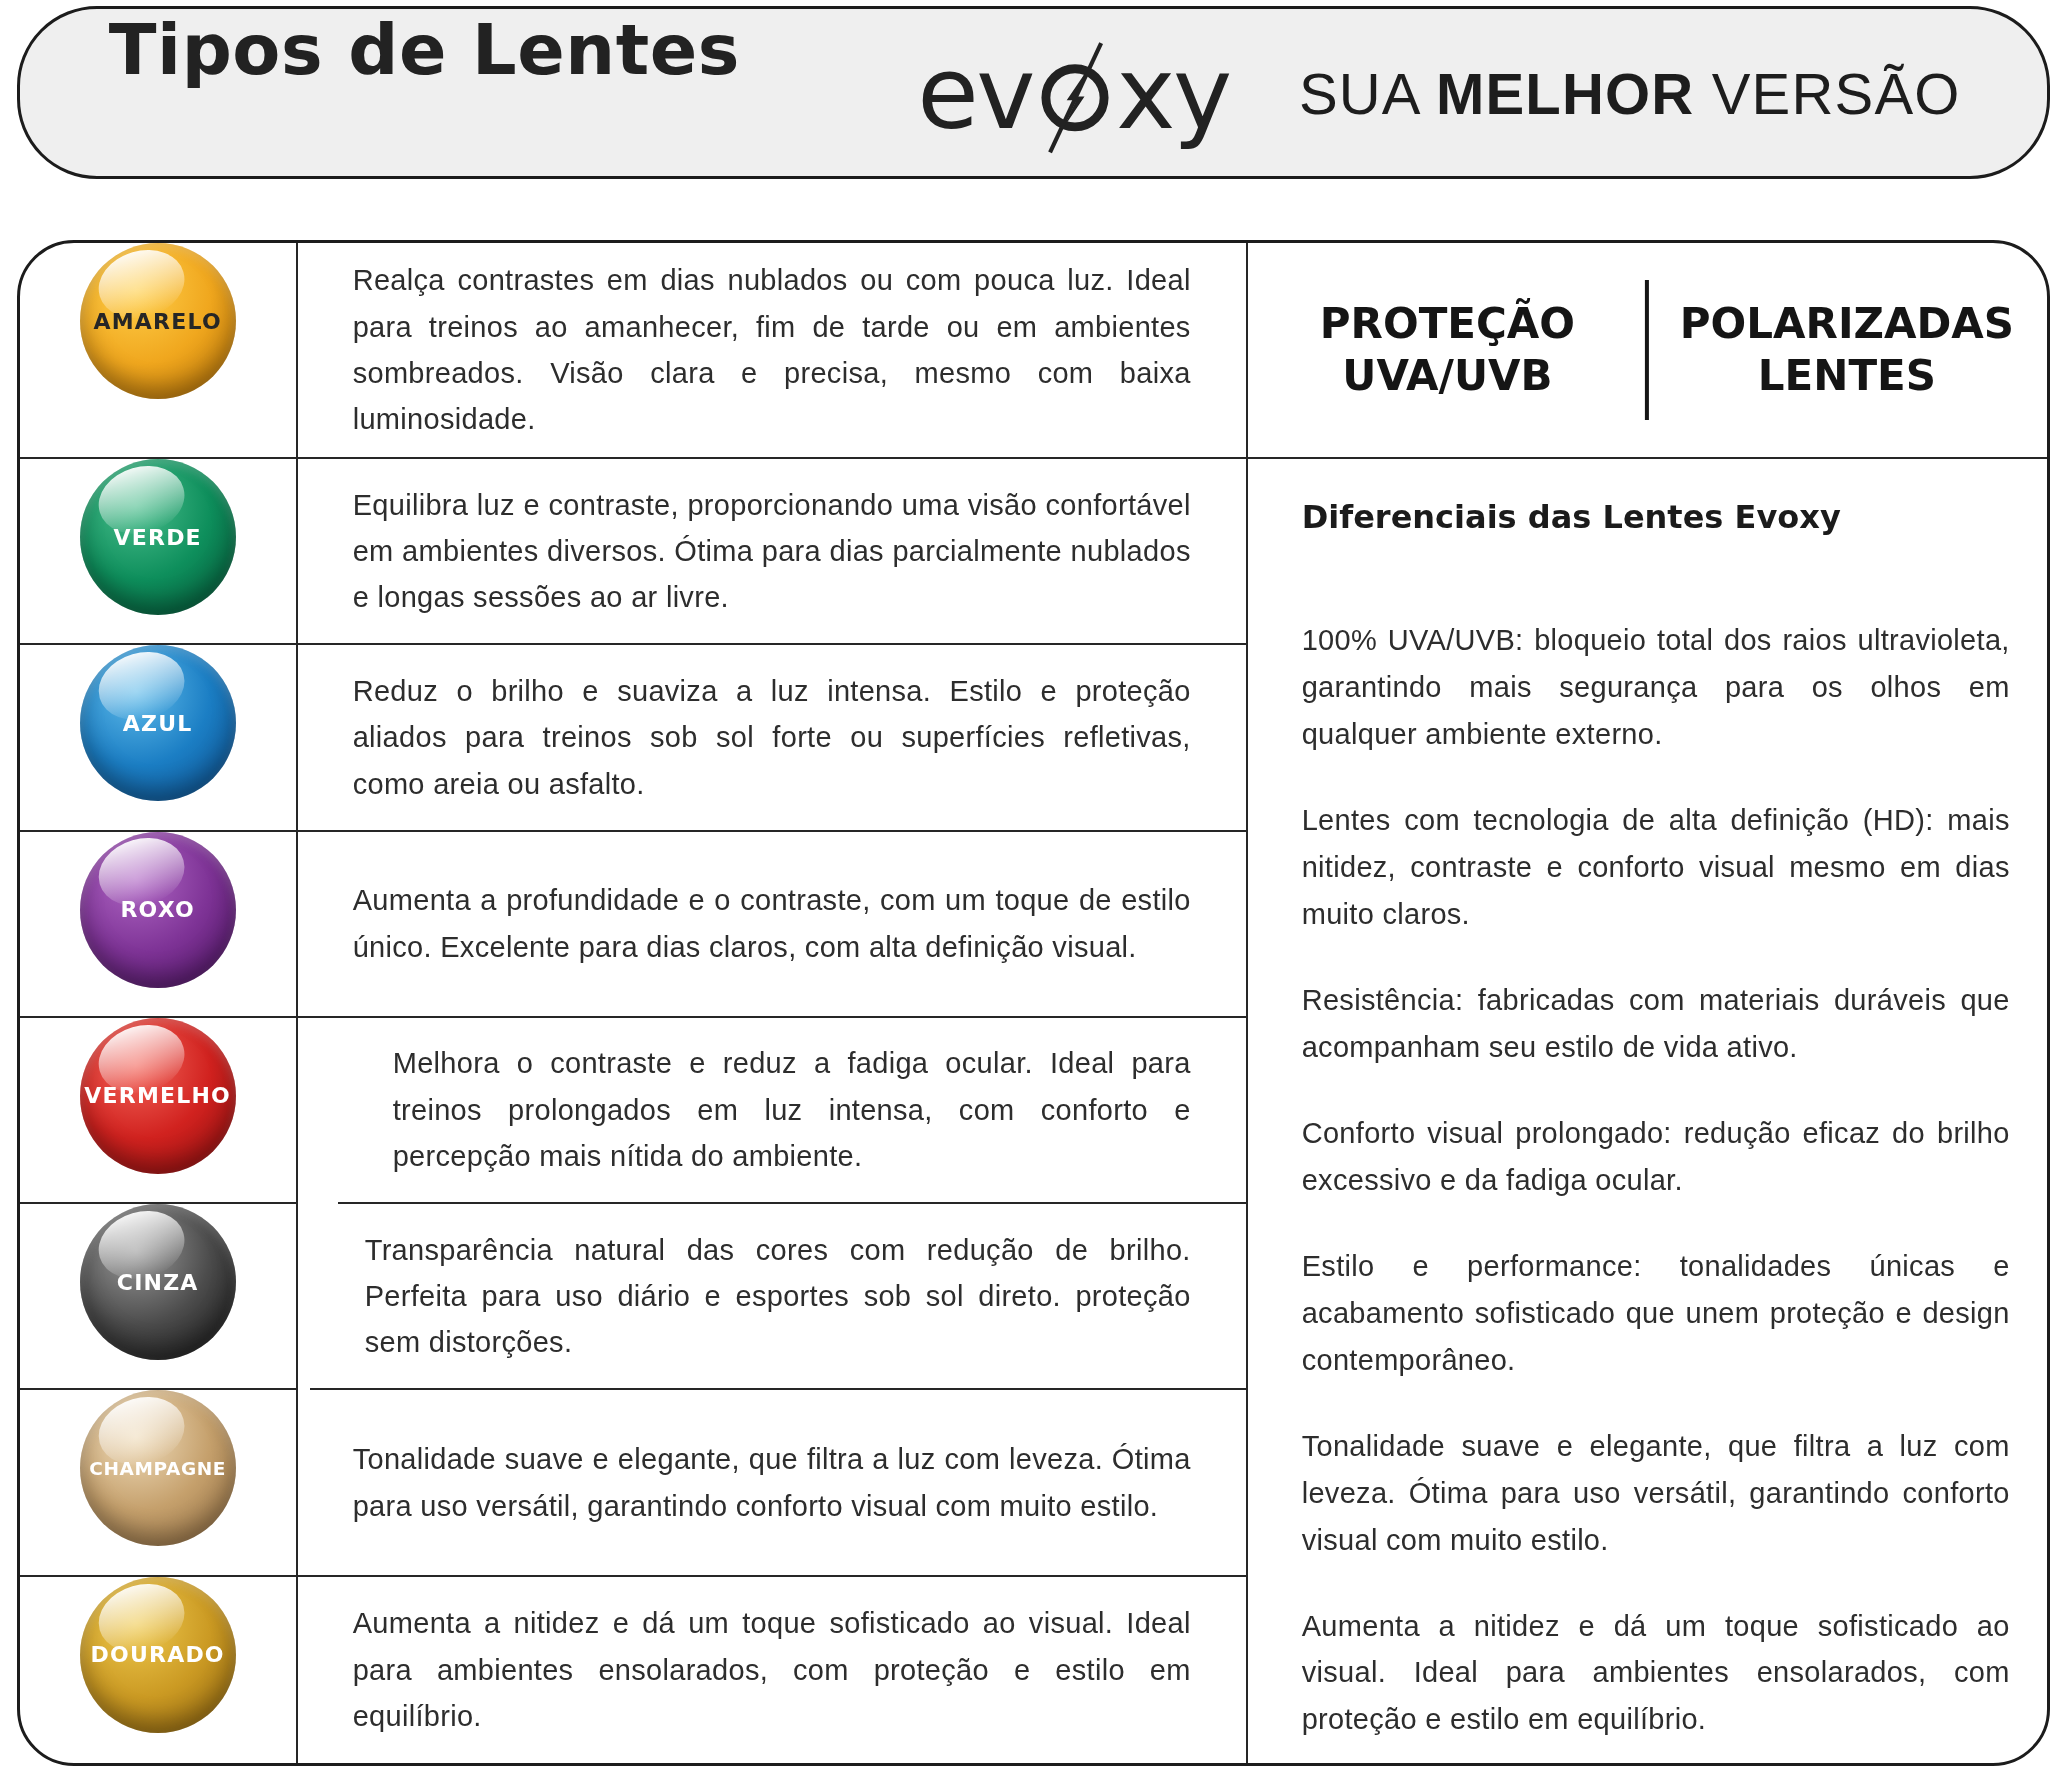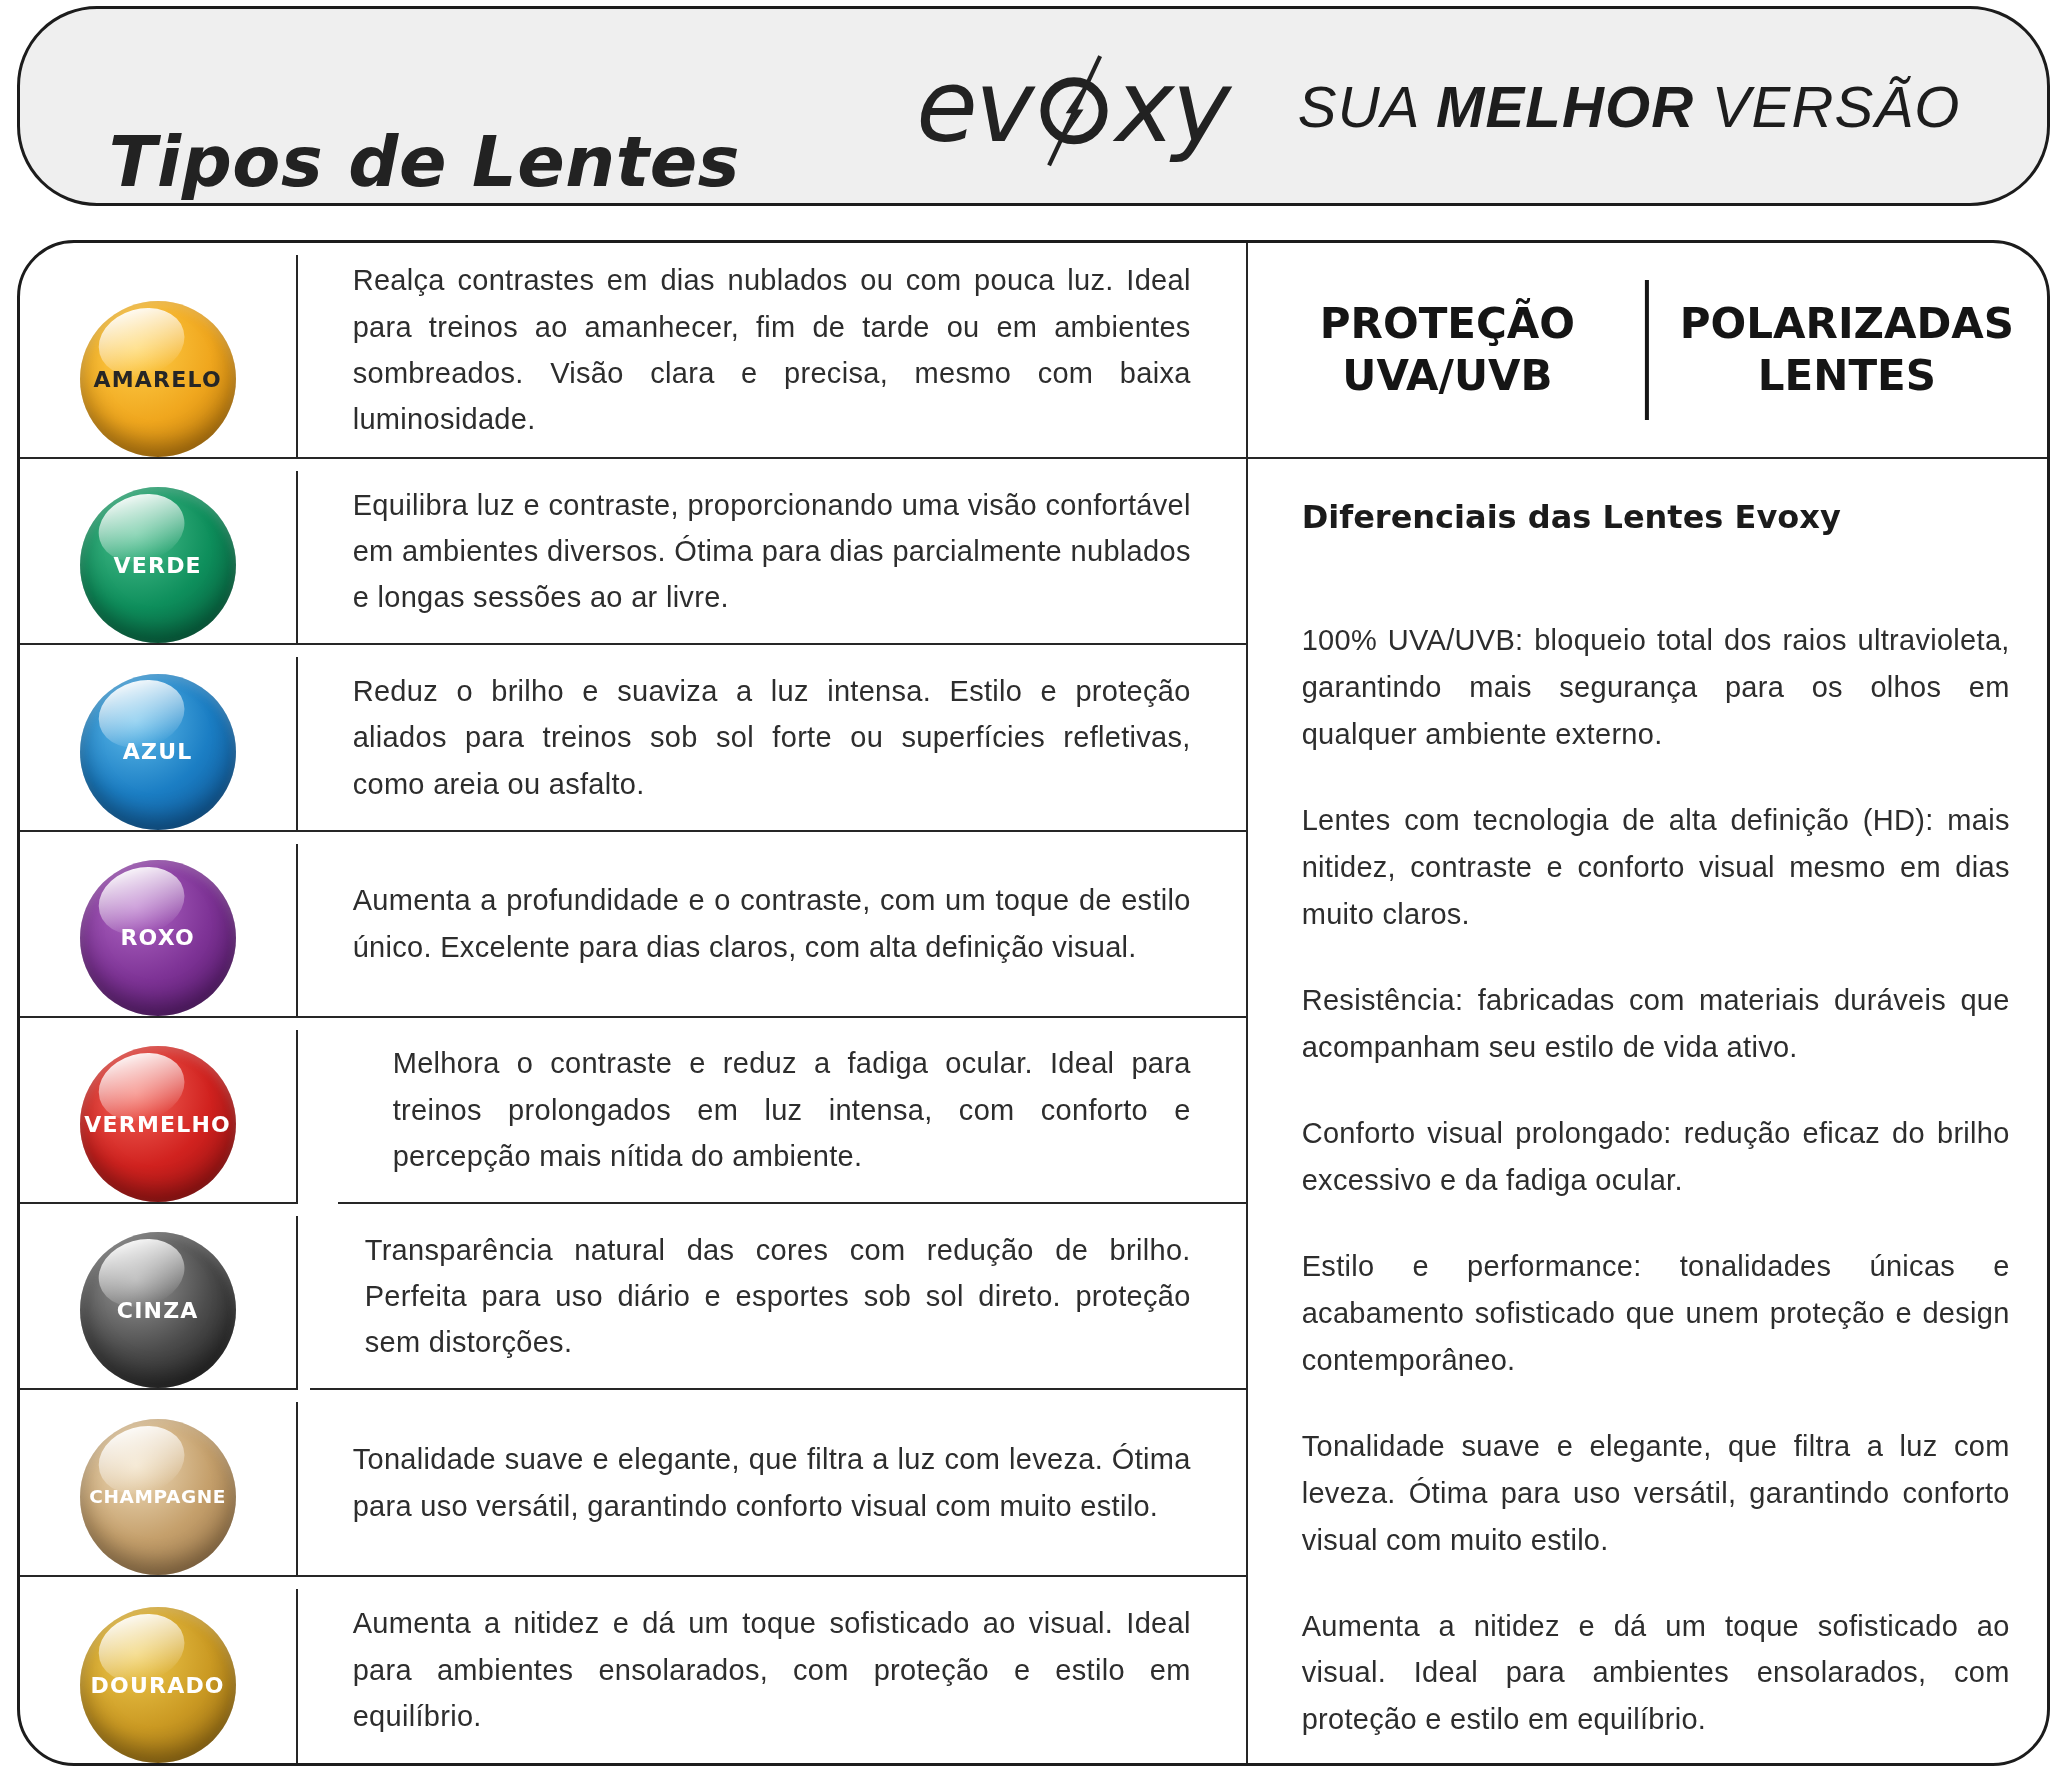--- a/index.html
+++ b/index.html
@@ -1,23 +1,23 @@
 <!DOCTYPE html>
 <html style="font-size:9.5px"><head>
 <meta charset="utf-8">
 <style>
   * { box-sizing: border-box; margin: 0; padding: 0; }
   html, body { width: 2066px; height: 1770px; background: #ffffff; }
   body { font-family: "Liberation Sans", sans-serif; color: #2d2d2d; position: relative; }
 
   
   .header-pill {
-    position: absolute; left: 16.7px; top: 6px; width: 2033px; height: 200px;
+    position: absolute; left: 16.7px; top: 6px; width: 2033px; height: 173px;
     background: #efefef; border: 3px solid #1c1c1c; border-radius: 80px;
-    display: flex; align-items: flex-end; font-style: italic;
+    display: flex; align-items: flex-start;
   }
   .page-title {
     margin-left: 89px; font-family: "DejaVu Sans", sans-serif;
     font-size: 70px; font-weight: bold; color: #222; letter-spacing: 0.6px;
   }
   .brand { position: absolute; right: 86px; top: 50%; transform: translateY(-50%);
            display: flex; align-items: center; gap: 69px; }
   .logo { display: flex; align-items: center; font-family: "DejaVu Sans", sans-serif;
           font-size: 100px; font-weight: normal; color: #222; letter-spacing: -2.4px; }
   .logo-o { width: 76px; height: 117px; margin: 0 3.6px; transform: translateY(4.8px); flex: 0 0 auto; }
@@ -28,21 +28,21 @@
   .panel {
     position: absolute; left: 16.7px; top: 240px; width: 2033px; height: 1526px;
     border: 3px solid #1c1c1c; border-radius: 57px; overflow: hidden; background: #fff;
     display: grid;
     grid-template-columns: 278px 950px 799px;
     grid-template-rows: 216px repeat(7, 1fr);
   }
   .cell { border-bottom: 2.4px solid #262626; }
   .cell.last-row { border-bottom: none; }
   .ball-cell { grid-column: 1; border-right: 2.4px solid #262626;
-               display: flex; align-items: flex-end; justify-content: center; margin-top: 12px; }
+               display: flex; align-items: flex-start; justify-content: center; }
   .desc-cell { grid-column: 2; border-right: 2.4px solid #262626;
                display: flex; align-items: center; padding: 0 55px; }
   .desc-cell p { font-size: 29px; line-height: 1.6; text-align: justify;
                  color: #2d2d2d; width: 100%; letter-spacing: 0.3px; }
 
   
   .ball { width: 156px; height: 156px; border-radius: 50%; position: relative;
           display: flex; align-items: center; justify-content: center;
           box-shadow: inset 0 -12px 22.7px rgba(0,0,0,.32), inset 0 4.8px 9.5px rgba(255,255,255,.22); }
   .ball::before { content: ""; position: absolute; left: 12%; top: 5%; width: 56%; height: 42%;

